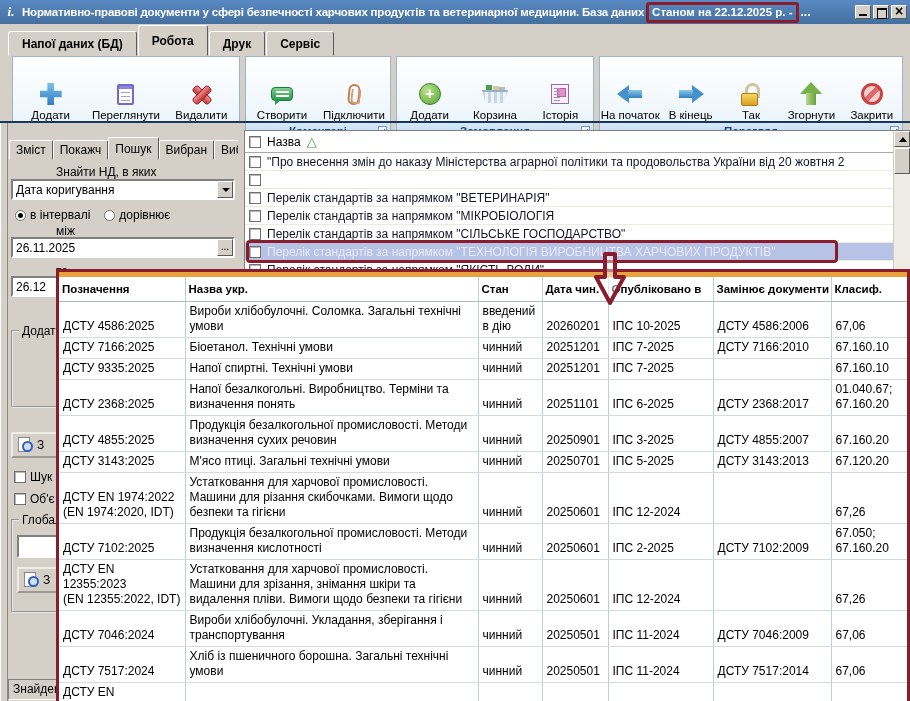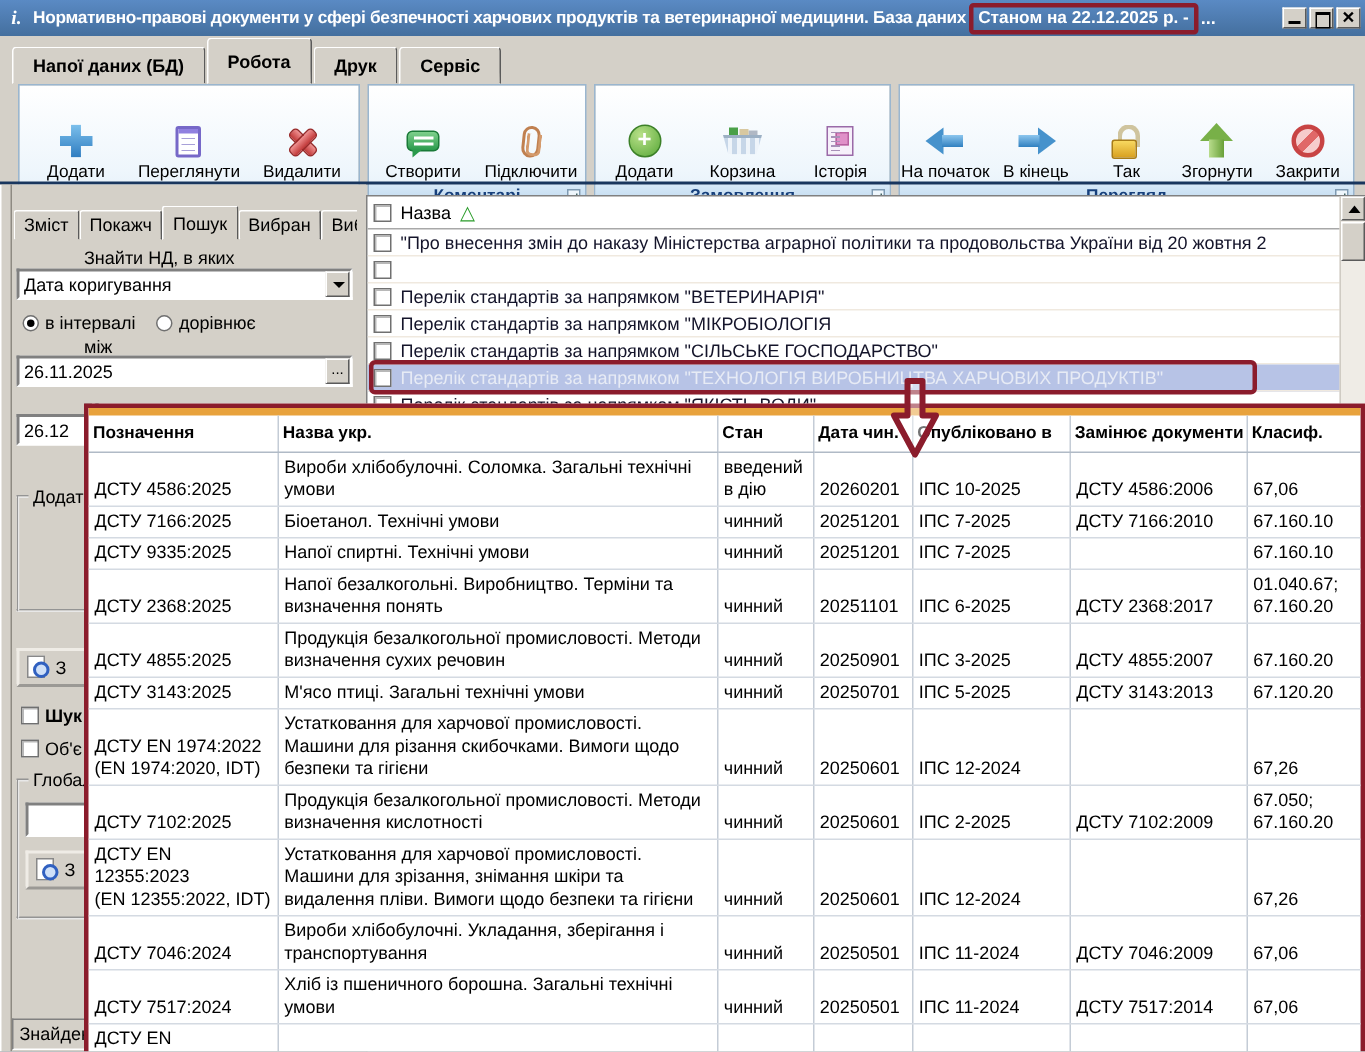--- a/index.html
+++ b/index.html
@@ -339,21 +339,21 @@
     <div class="edit" style="top:153px;">
       <span class="edit-text">26.12</span>
     </div>
     <div class="gbox" style="top:207px;height:78px;">
       <span class="gleg">Додат</span>
     </div>
     <div class="sbtn" style="left:3px;top:309px;">
       <span class="i-doc-search-icon"></span>
       <span>З</span>
     </div>
-    <div class="cbrow" style="top:347px;font-weight:bold;">
+    <div class="cbrow" style="top:347px;">
       <span class="cb"></span>
       <span>Шук</span>
     </div>
     <div class="cbrow" style="top:369px;align-items:center;">
       <span class="cb"></span>
       <span>Об'є</span>
     </div>
     <div class="gbox" style="top:396px;height:94px;">
       <span class="gleg">Глобал</span>
       <div class="edit" style="top:14px;left:4px;width:202px;height:23px;">

